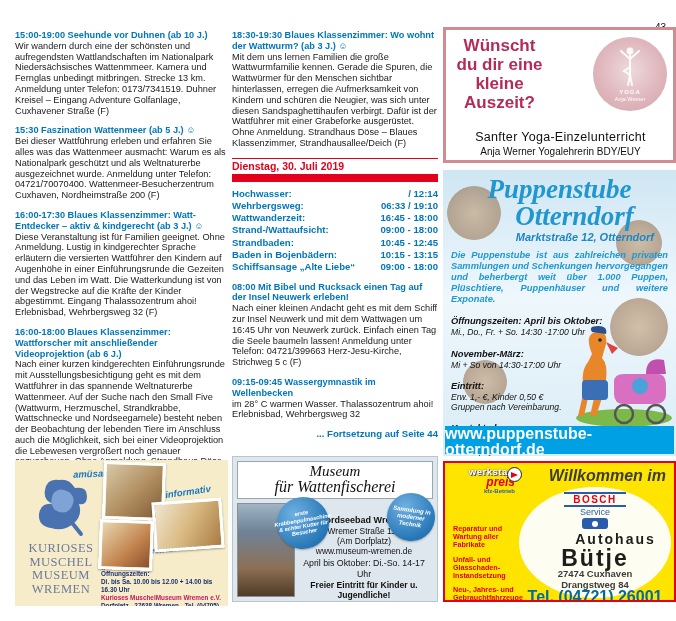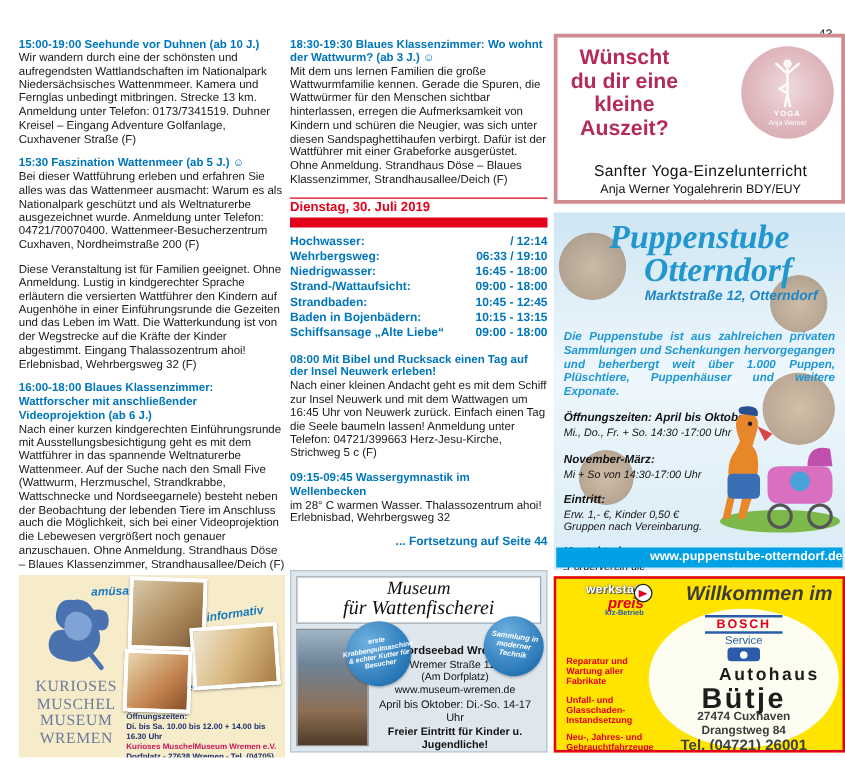--- a/index.html
+++ b/index.html
@@ -51,28 +51,28 @@
                background:linear-gradient(180deg,#cfe6f3 0%, #eef7fc 45%, #d9ecf6 100%);
                padding:6px 8px 20px 8px; }
   .bear { position:absolute; border-radius:50%; opacity:.5;
           background:radial-gradient(circle,#b98a56 0%, #8a5a2e 70%, transparent 72%); }
   .pp-title { font-family:"Liberation Serif", serif; font-style:italic; font-weight:bold;
               color:#2196cf; font-size:27px; line-height:27px; text-align:center; position:relative; }
   .pp-title2 { text-align:center; padding-left:30px; }
   .pp-sub { font-weight:bold; font-style:italic; color:#1d86c4; font-size:11px; text-align:right;
             padding-right:14px; margin-top:1px; position:relative; }
   .pp-body { color:#1e98d4; font-style:italic; font-weight:bold; font-size:9.3px; line-height:11px;
-             text-align:justify; margin-top:21px; position:relative; }
+             text-align:justify; margin-top:7px; position:relative; }
   .pp-sec { position:relative; margin-top:5px; font-style:italic; color:#111; }
   .pp-lab { font-weight:bold; font-size:9.3px; }
   .pp-txt { font-size:8.6px; line-height:9.6px; }
   .pp-contact { width:118px; }
   .pp-cart { position:absolute; right:2px; bottom:24px; }
-  .pp-url { position:absolute; left:2px; right:2px; bottom:2px; height:16px; background:#00a0e4;
-            color:#fff; font-weight:bold; font-size:10px; text-align:right; line-height:16px; }
+  .pp-url { position:absolute; left:2px; right:2px; bottom:2px; height:28px; background:#00a0e4;
+            color:#fff; font-weight:bold; font-size:16px; text-align:left; line-height:16px; }
 
   
   .ad-buetje { position:absolute; left:443px; top:461px; width:233px; height:141px;
                background:#ffe400; border:2.5px solid #e2001a; overflow:hidden; }
   .bu-welcome { position:absolute; right:8px; top:4px; font-size:16px; font-style:italic;
                 font-weight:bold; color:#3c3c3c; }
   .bu-logo { position:absolute; left:8px; top:3px; width:62px; text-align:right; }
   .bu-logo-w { font-size:9.5px; font-weight:bold; color:#fff; text-shadow:0 0 2px #555, 1px 1px 0 #555; letter-spacing:.5px; }
   .bu-logo-p { font-size:12px; font-weight:bold; font-style:italic; color:#e2001a; line-height:11px; }
   .bu-logo-k { font-size:6px; font-weight:bold; color:#2a5caa; }
@@ -88,21 +88,21 @@
   .bosch-bar { height:2px; background:#2a5caa; }
   .bosch-name { color:#e2001a; font-weight:bold; font-size:10px; letter-spacing:1.5px; line-height:11px; }
   .bosch-service { color:#2a5caa; font-size:9px; line-height:10px; }
   .bosch-plug { width:26px; height:11px; background:#2a5caa; border-radius:3px; margin:1px auto 0 auto;
                 position:relative; }
   .bosch-plug:before { content:""; position:absolute; left:50%; top:50%; width:6px; height:6px;
                        transform:translate(-50%,-50%); background:#fff; border-radius:50%; }
   .bu-autohaus { font-size:14px; font-weight:bold; color:#1d1d1b; letter-spacing:2px; margin-top:2px;margin-left:41px; }
   .bu-name { font-size:23px; font-weight:bold; color:#1d1d1b; letter-spacing:2px; line-height:22px; }
   .bu-city, .bu-street { font-size:9.5px; font-weight:bold; color:#3c3c3c; line-height:10.5px; }
-  .bu-phone { font-size:12px; font-weight:bold; color:#404040; line-height:13px; }
+  .bu-phone { font-size:16px; font-weight:bold; color:#0369a1; line-height:13px; }
 
   
   .ad-muschel { position:absolute; left:15px; top:460px; width:213px; height:146px;
                 background:#f7ecca; overflow:hidden; }
   .mu-word { position:absolute; color:#1778be; font-style:italic; font-weight:bold; font-size:9.5px; }
   .mu-w1 { left:58px; top:8px; transform:rotate(-2deg); }
   .mu-w2 { left:150px; top:26px; transform:rotate(-8deg); }
   .mu-w3 { left:128px; top:82px; transform:rotate(-6deg); }
   .mu-photo { position:absolute; border:3px solid #fff; box-shadow:0 1px 2px rgba(0,0,0,.35); }
   .mu-p1 { left:88px; top:2px; width:62px; height:58px; transform:rotate(2deg);
@@ -154,20 +154,21 @@
   <div class="col col1">
     <div class="event">
       <div class="ev-title"><span>15:00-19:00 Seehunde vor Duhnen (ab 10 J.)</span></div>
       <div class="ev-body">Wir wandern durch eine der schönsten und aufregendsten Wattlandschaften im Nationalpark Niedersächsisches Wattenmmeer. Kamera und Fernglas unbedingt mitbringen. Strecke 13 km. Anmeldung unter Telefon: 0173/7341519. Duhner Kreisel – Eingang Adventure Golfanlage, Cuxhavener Straße (F)</div>
     </div>
     <div class="event">
       <div class="ev-title"><span>15:30 Faszination Wattenmeer (ab 5 J.)</span> <span class="smiley">☺</span></div>
       <div class="ev-body">Bei dieser Wattführung erleben und erfahren Sie alles was das Wattenmeer ausmacht: Warum es als Nationalpark geschützt und als Weltnaturerbe ausgezeichnet wurde. Anmeldung unter Telefon: 04721/70070400. Wattenmeer-Besucherzentrum Cuxhaven, Nordheimstraße 200 (F)</div>
     </div>
     <div class="event">
+      <div class="ev-title"><span>16:00-17:30 Blaues Klassenzimmer: Watt-Entdecker – aktiv &amp; kindgerecht (ab 3 J.)</span> <span class="smiley">☺</span></div>
       <div class="ev-body">Diese Veranstaltung ist für Familien geeignet. Ohne Anmeldung. Lustig in kindgerechter Sprache erläutern die versierten Wattführer den Kindern auf Augenhöhe in einer Einführungsrunde die Gezeiten und das Leben im Watt. Die Watterkundung ist von der Wegstrecke auf die Kräfte der Kinder abgestimmt. Eingang Thalassozentrum ahoi! Erlebnisbad, Wehrbergsweg 32 (F)</div>
     </div>
     <div class="event">
       <div class="ev-title"><span>16:00-18:00 Blaues Klassenzimmer: Wattforscher mit anschließender Videoprojektion (ab 6 J.)</span></div>
       <div class="ev-body">Nach einer kurzen kindgerechten Einführungsrunde mit Ausstellungsbesichtigung geht es mit dem Wattführer in das spannende Weltnaturerbe Wattenmeer. Auf der Suche nach den Small Five (Wattwurm, Herzmuschel, Strandkrabbe, Wattschnecke und Nordseegarnele) besteht neben der Beobachtung der lebenden Tiere im Anschluss auch die Möglichkeit, sich bei einer Videoprojektion die Lebewesen vergrößert noch genauer anzuschauen. Ohne Anmeldung. Strandhaus Döse – Blaues Klassenzimmer, Strandhausallee/Deich (F)</div>
     </div>
   </div>
 
   <div class="col col2">
     <div class="event">
@@ -181,21 +182,21 @@
     <div class="tide">
       <div class="tide-row">
           <span>Hochwasser:</span>
           <span>/ 12:14</span>
         </div>
       <div class="tide-row">
           <span>Wehrbergsweg:</span>
           <span>06:33 / 19:10</span>
         </div>
       <div class="tide-row">
-          <span>Niedrigwasser:</span>
+          <span>Wattwanderzeit:</span>
           <span>16:45 - 18:00</span>
         </div>
       <div class="tide-row">
           <span>Strand-/Wattaufsicht:</span>
           <span>09:00 - 18:00</span>
         </div>
       <div class="tide-row">
           <span>Strandbaden:</span>
           <span>10:45 - 12:45</span>
         </div>

